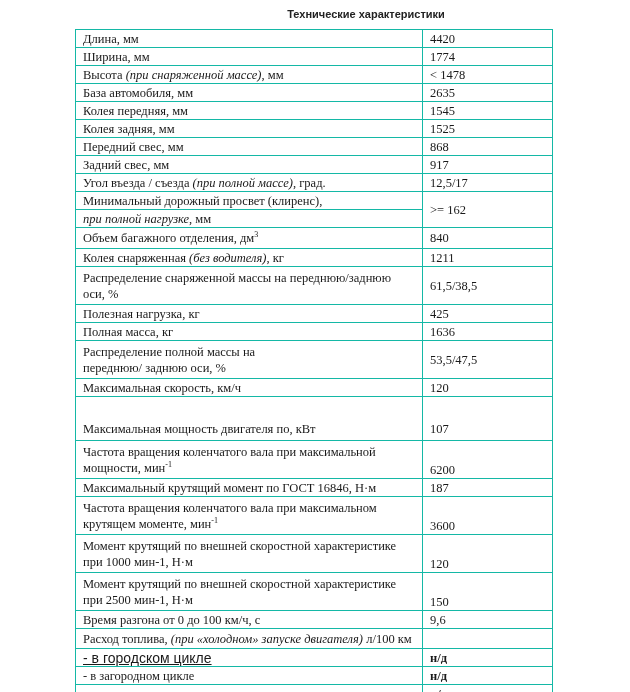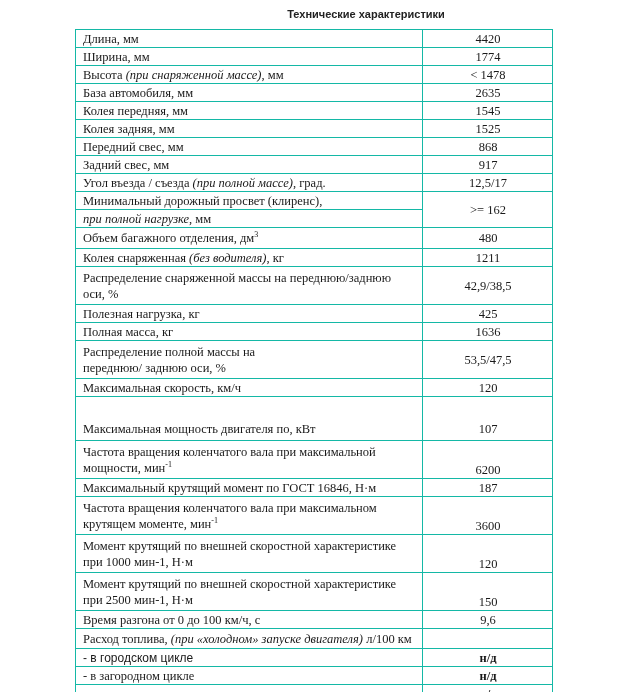--- a/index.html
+++ b/index.html
@@ -1,28 +1,28 @@
 <!DOCTYPE html>
 <html><head>
 <meta charset="utf-8">
 <style>
   html, body { margin:0; padding:0; background:#ffffff; }
   body { width:630px; height:692px; position:relative; overflow:hidden; font-family:"Liberation Serif", serif; color:#1a1a1a; }
   .title { position:absolute; top:8px; left:16px; width:630px; text-align:center; font-family:"Liberation Sans", sans-serif; font-weight:bold; font-size:11px; color:#222;margin-left:35px; }
   table { position:absolute; left:75px; top:29px; width:478px; border-collapse:collapse; font-size:12.5px; }
   td { border:1px solid #14b8a6; padding:0 6px 0 7px; line-height:16px; vertical-align:middle; }
   td.label { width:333px; text-align:left; }
-  td.val { text-align:center; }
+  td.val { text-align:left; }
   td.bottom { vertical-align:bottom;margin-left:48px; }
   tr.h1 td { height:17px; }
   tr.h2b td { height:37px; }
   tr.h4 td { height:40px; }
   i { }
   sup { font-size:8px; line-height:0; }
-  .sans { font-family:"Liberation Sans", sans-serif; font-size:12px; }
+  .sans { font-family:"Liberation Sans", sans-serif; font-size:14px;text-decoration:underline; }
 </style>
 </head>
 <body>
 
 <div class="title">Технические характеристики</div>
 
 <table>
   <tbody>
       <tr class="h1">
     <td class="label">Длина,  мм</td>
@@ -62,29 +62,29 @@
   </tr>
   <tr class="h1">
     <td class="label">Минимальный дорожный просвет (клиренс),</td>
     <td class="val" colspan="2" rowspan="2">&gt;= 162</td>
   </tr>
   <tr class="h1">
     <td class="label"><i>при полной нагрузке</i><span>,  мм</span></td>
   </tr>
   <tr class="h1">
     <td class="label" style="height:20px"><span>Объем багажного отделения,  дм</span><sup>3</sup></td>
-    <td class="val" colspan="2">480</td>
+    <td class="val" colspan="2">840</td>
   </tr>
   <tr class="h1">
     <td class="label"><span>Колея снаряженная  </span><i>(без водителя)</i><span>,  кг</span></td>
     <td class="val" colspan="2">1211</td>
   </tr>
   <tr class="h2b">
     <td class="label">Распределение снаряженной массы на переднюю/заднюю оси, %</td>
-    <td class="val" colspan="2">42,9/38,5</td>
+    <td class="val" colspan="2">61,5/38,5</td>
   </tr>
   <tr class="h1">
     <td class="label">Полезная нагрузка,  кг</td>
     <td class="val" colspan="2">425</td>
   </tr>
   <tr class="h1">
     <td class="label">Полная масса,  кг</td>
     <td class="val" colspan="2">1636</td>
   </tr>
   <tr class="h2b">

